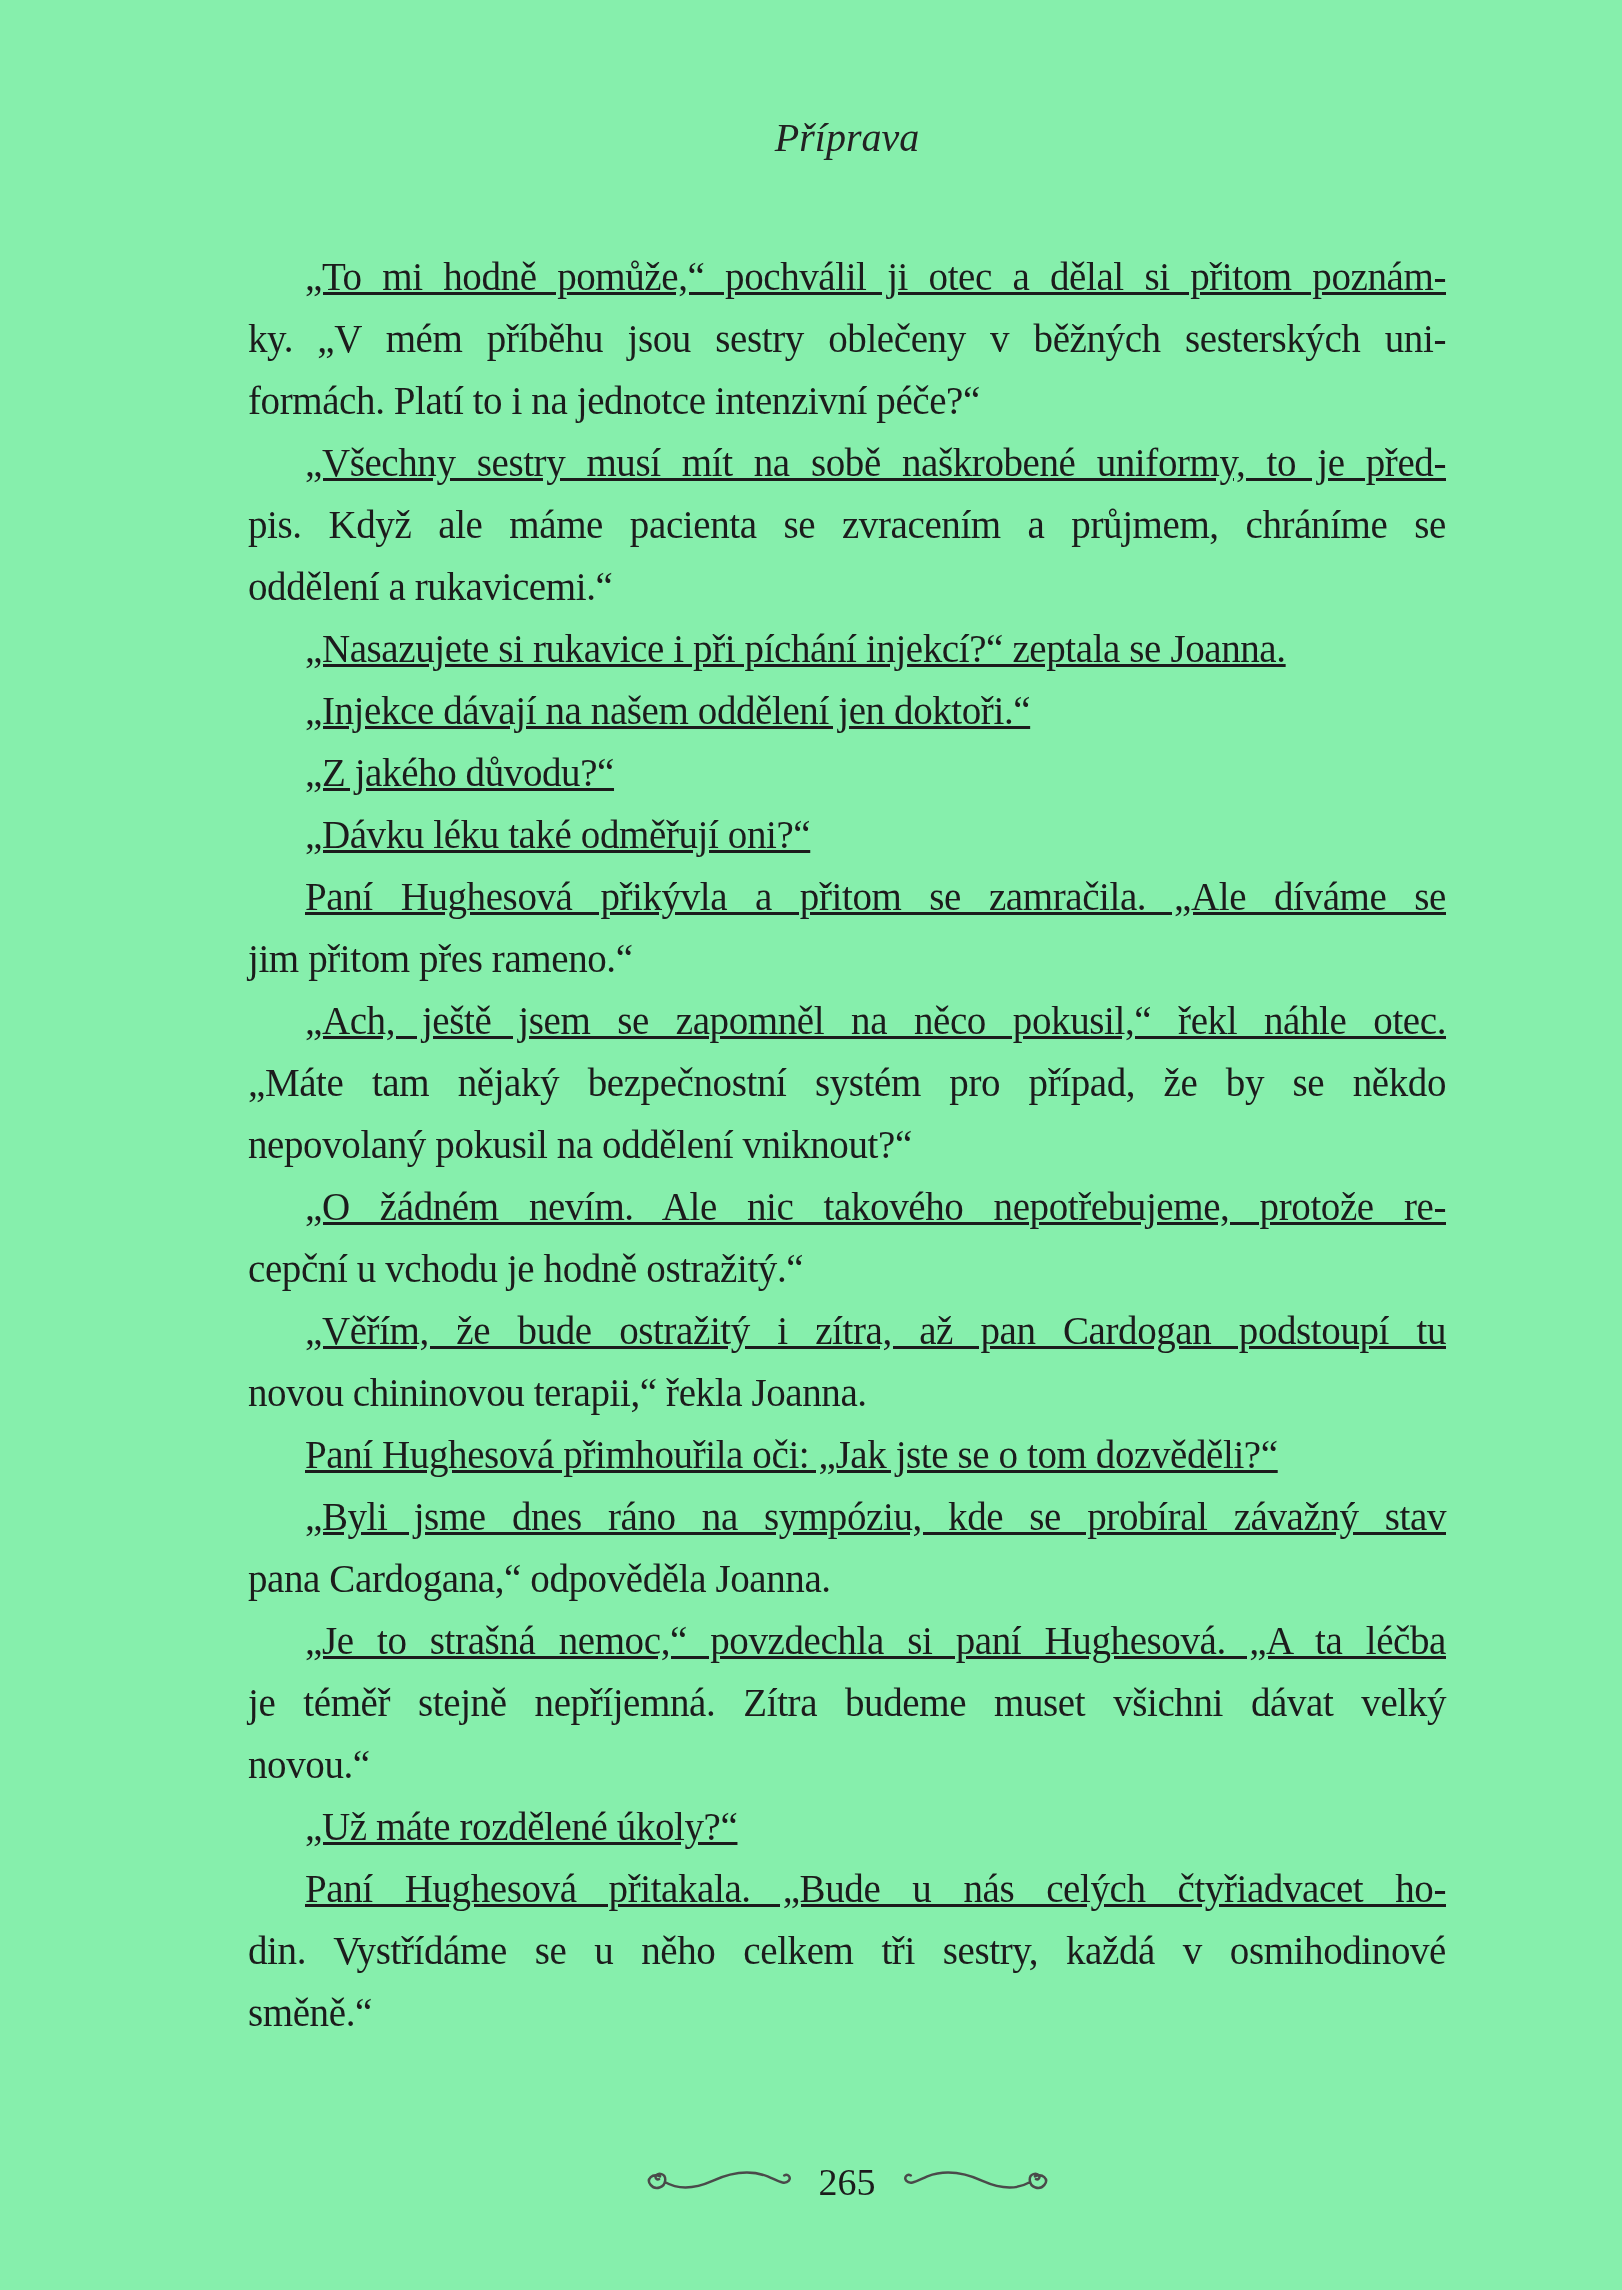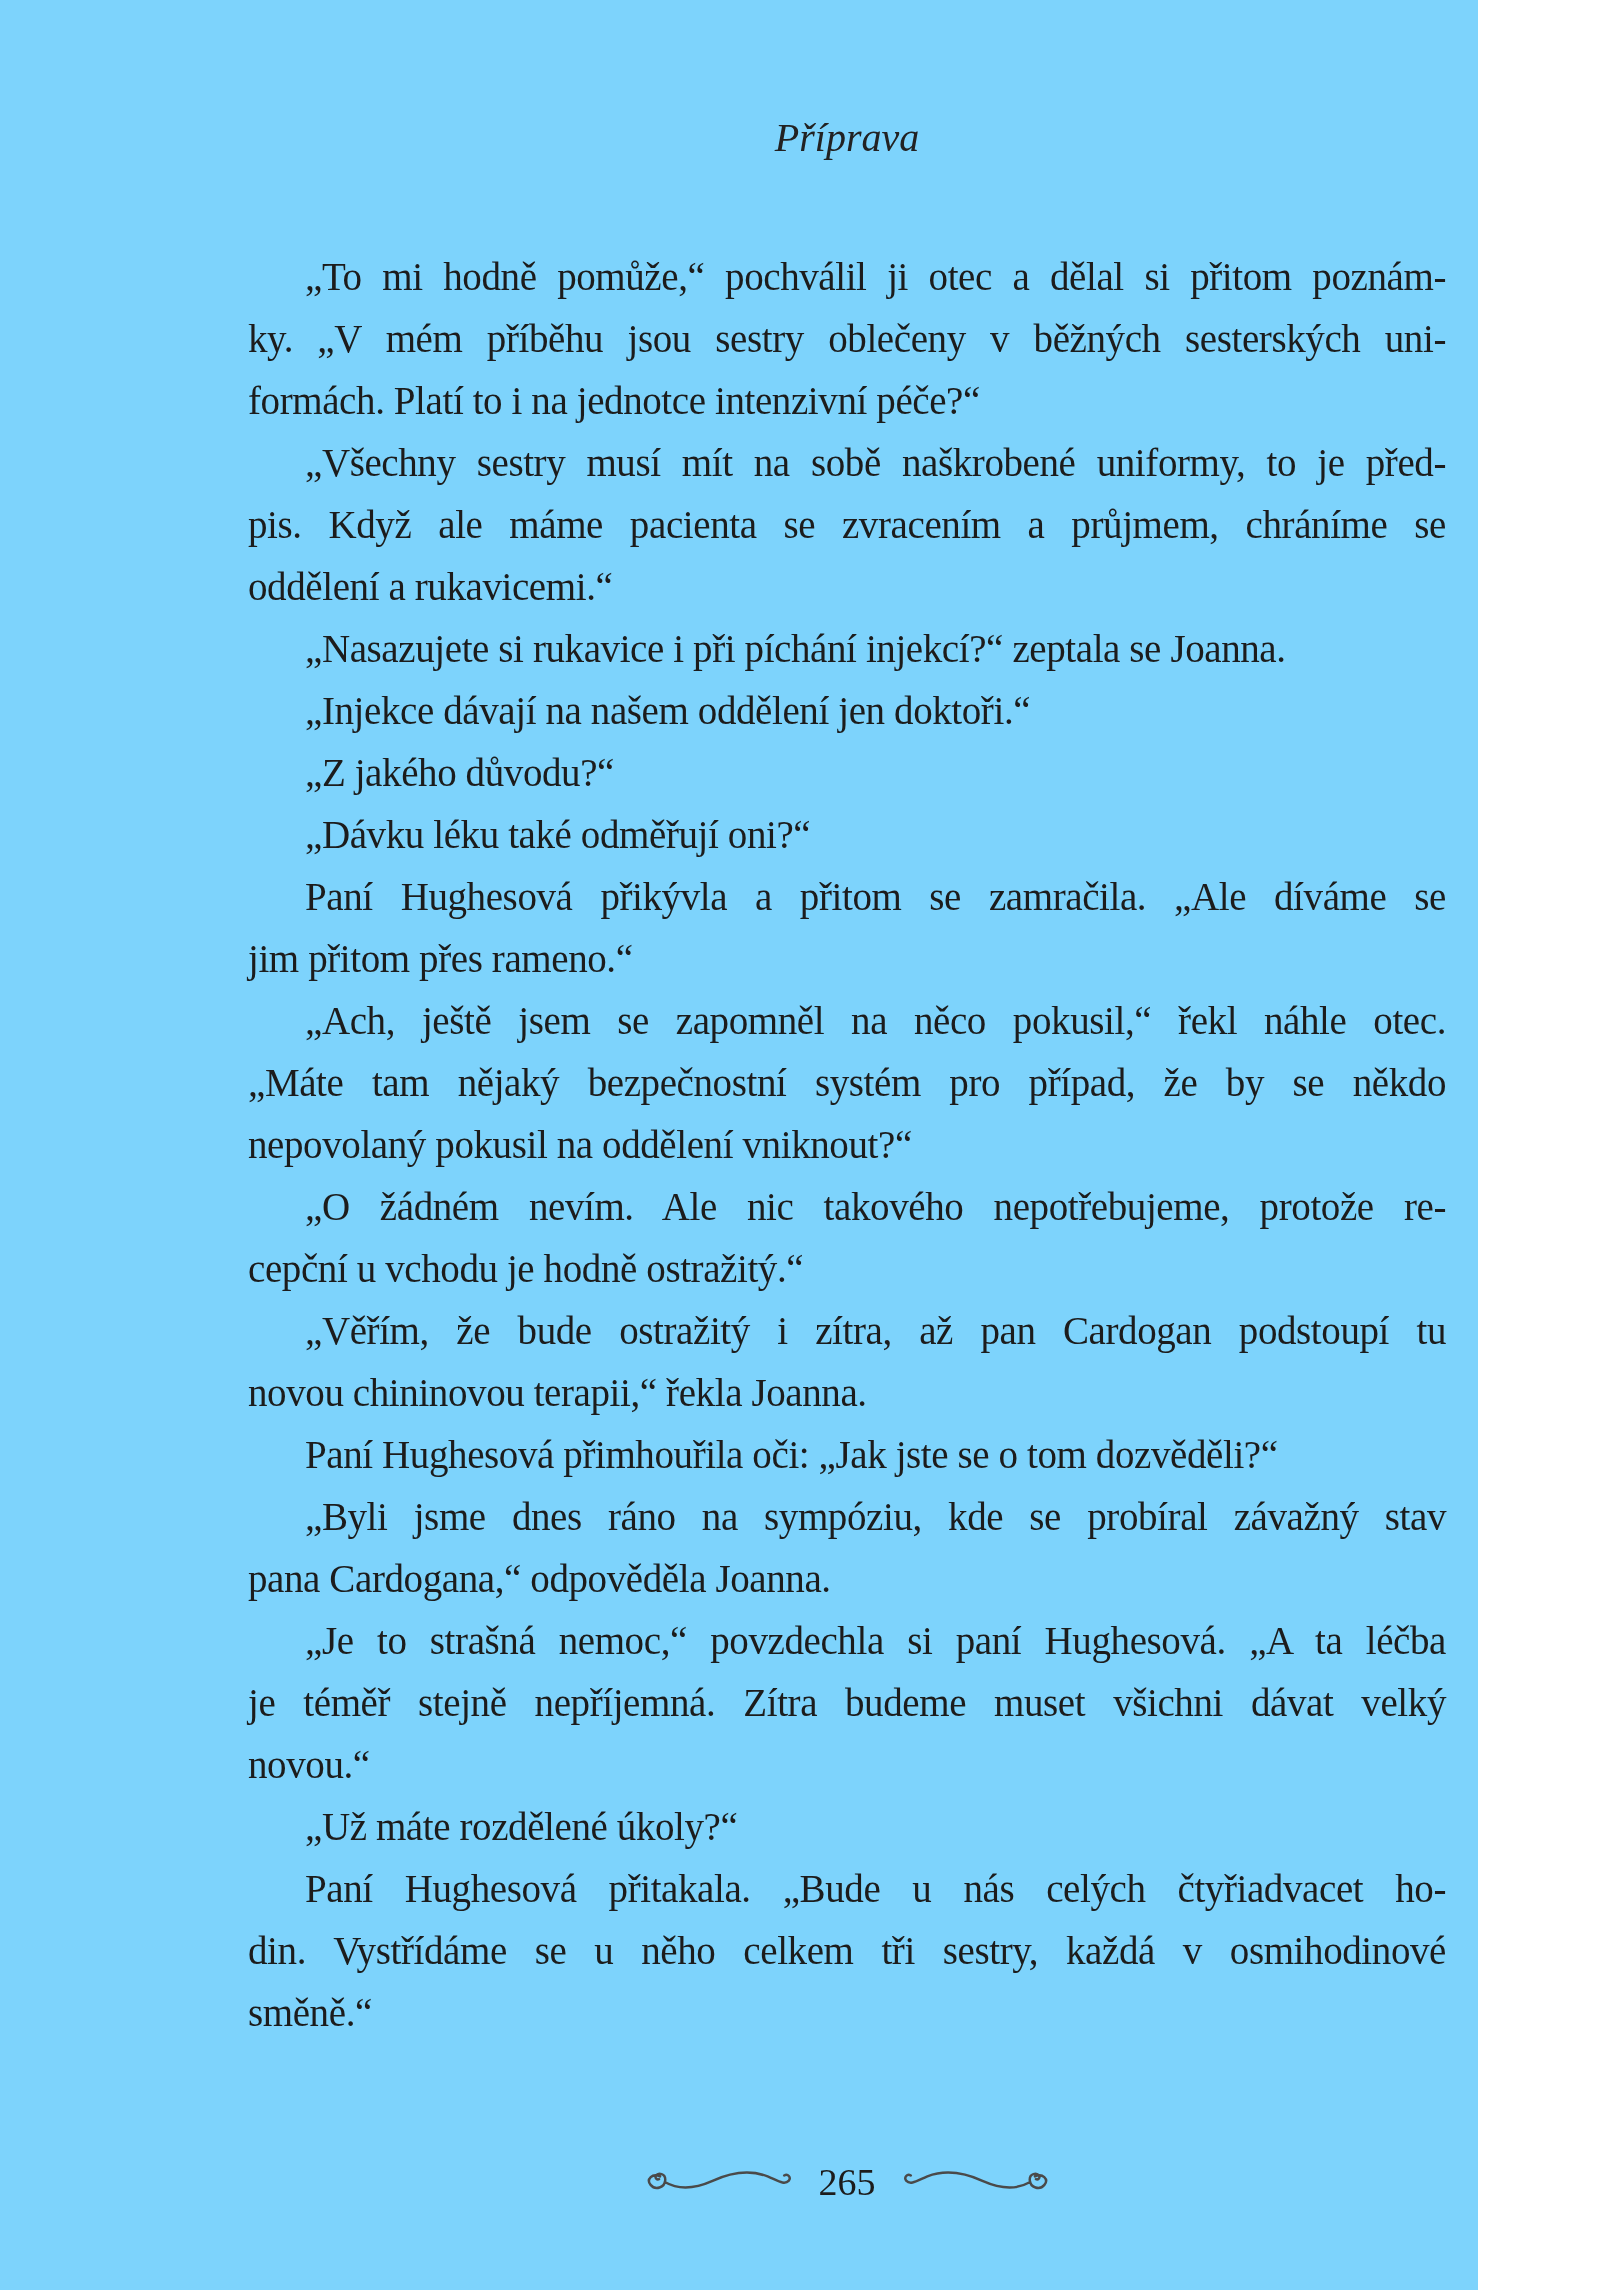--- a/index.html
+++ b/index.html
@@ -2,23 +2,23 @@
 <html lang="cs" style="font-size:15px"><head>
 <meta charset="utf-8">
 <style>
   html, body {
     margin: 0;
     padding: 0;
     background: #ffffff;
   }
   .page {
     position: relative;
-    width: 1478px;
+    width: 1622px;
     height: 2290px;
-    background: #7dd3fc;
+    background: #86efac;
     color: #1c1c1c;
     font-family: "Liberation Serif", "DejaVu Serif", serif;
     overflow: hidden;
   }
   .running-head {
     position: absolute;
     top: 114px;
     left: 248px;
     width: 1198px;
     text-align: center;
@@ -39,20 +39,21 @@
     font-size: 39px;
     letter-spacing: -0.4px;
     white-space: normal;
   }
   .text-line.just {
     text-align: justify;
     text-align-last: justify;
   }
   .text-line.indent {
     text-indent: 57px;
+    text-decoration: underline;
   }
   .page-footer {
     position: absolute;
     top: 2160px;
     left: 248px;
     width: 1198px;
     height: 45px;
     display: flex;
     align-items: center;
     justify-content: center;

